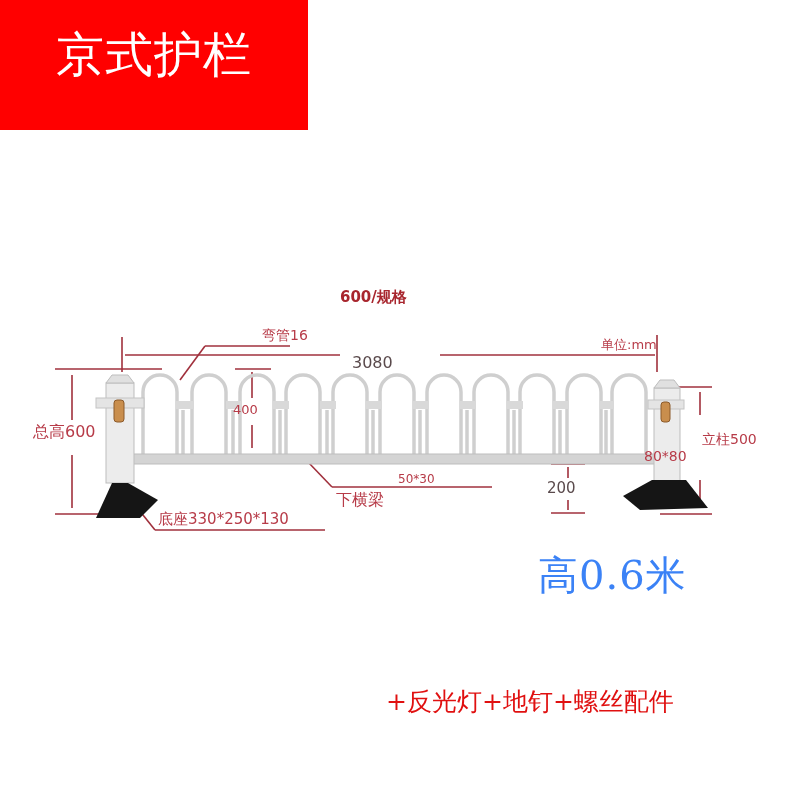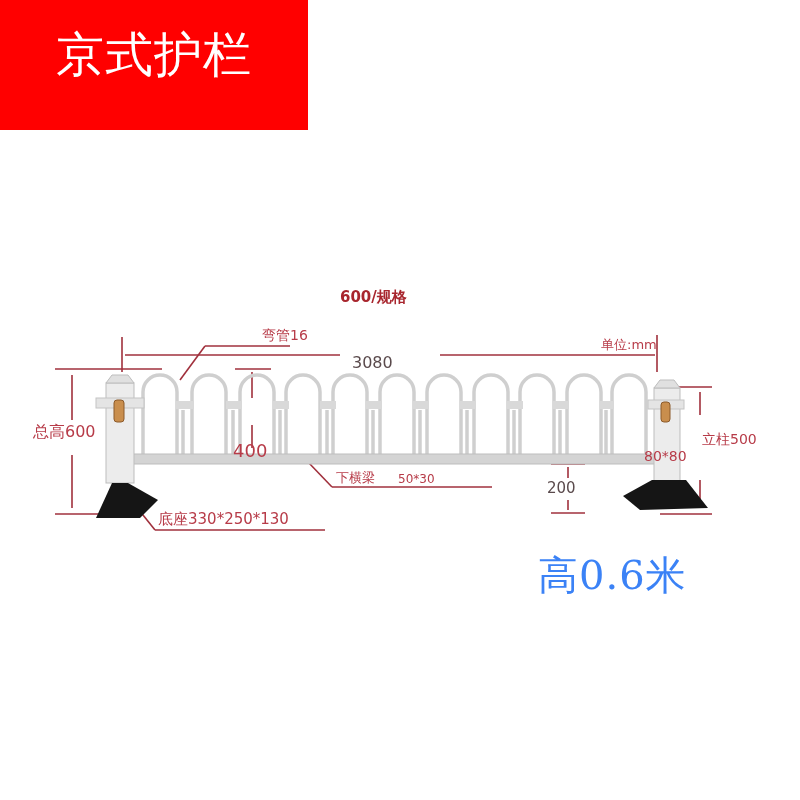--- a/index.html
+++ b/index.html
@@ -138,24 +138,25 @@
     <rect x="648" y="400" width="36" height="9" fill="#e4e4e4" stroke="#c4c4c4"></rect>
     <rect x="661" y="402" width="9" height="20" rx="3" fill="#c98e4d" stroke="#8c5a2a"></rect>
     <path d="M623 496 L652 480 L686 480 L708 508 L640 510 Z" fill="#151515"></path>
   </g>
 </svg>
 
 <span class="lbl" style="left:218px;top:328px;font-size:14px;margin-left:44px;">弯管16</span>
 <span class="lbl lbl-dark" style="left:352px;top:348px;font-size:16px;margin-top:7px;">3080</span>
 <span class="lbl" style="left:601px;top:338px;font-size:13px;">单位:mm</span>
 <span class="lbl" style="left:33px;top:424px;font-size:16px;">总高600</span>
-<span class="lbl" style="left:233px;top:403px;font-size:18px;margin-top:39px;">400</span>
+<span class="lbl" style="left:233px;top:403px;font-size:13px;">400</span>
 <span class="lbl" style="left:655px;top:432px;font-size:14px;padding-left:47px;">立柱500</span>
 <span class="lbl" style="left:644px;top:449px;font-size:14px;">80*80</span>
-<span class="lbl" style="left:336px;top:471px;font-size:13px;">下横梁</span>
+<span class="lbl" style="left:336px;top:492px;font-size:16px;">下横梁</span>
 <span class="lbl" style="left:398px;top:473px;font-size:12px;">50*30</span>
 <span class="lbl lbl-dark" style="left:547px;top:481px;font-size:15px;">200</span>
 <span class="lbl" style="left:158px;top:512px;font-size:15px;">底座330*250*130</span>
 
 <div class="height-note">高0.6米</div>
 
 <div class="kit-note">
+  <span class="kit-line-2">+反光灯+地钉+螺丝配件</span>
 </div>
 
 </body></html>

